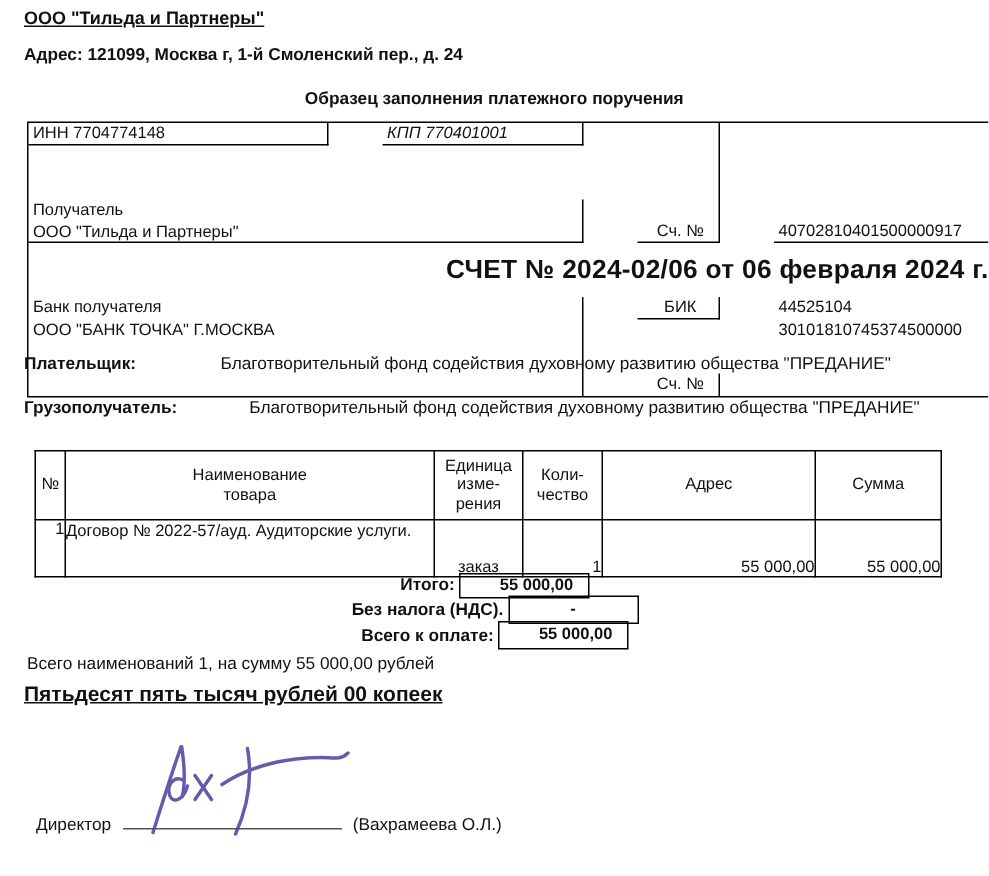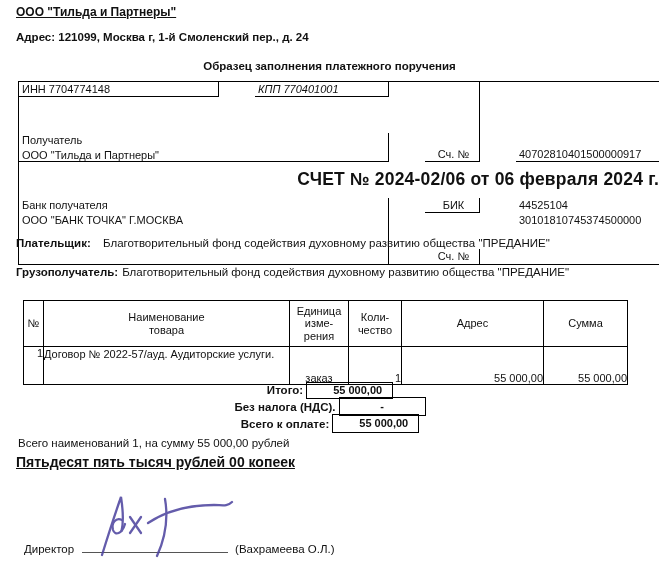--- a/index.html
+++ b/index.html
@@ -26,21 +26,21 @@
   .c-poluch{grid-column:1 / span 2;grid-row:2;border-right:1.5px solid #000;border-bottom:1.5px solid #000;line-height:14.5px;}
   .c-bank{grid-column:1 / span 2;grid-row:3 / span 2;border-right:1.5px solid #000;line-height:14.5px;}
   .c-accl{grid-column:3;grid-row:1 / span 2;border-right:1.5px solid #000;border-bottom:1.5px solid #000;text-align:center;display:flex;align-items:flex-end;justify-content:center;padding:0 0 1px 0;}
   .c-accv{grid-column:4;grid-row:1 / span 2;border-bottom:1.5px solid #000;display:flex;align-items:flex-end;padding:0 0 1px 4px;}
   .c-bikl{grid-column:3;grid-row:3;border-right:1.5px solid #000;border-bottom:1.5px solid #000;text-align:center;padding:0;}
   .c-corrl{grid-column:3;grid-row:4;border-right:1.5px solid #000;text-align:center;padding:0;}
   .c-bikv{grid-column:4;grid-row:3 / span 2;padding:0 0 0 4px;line-height:15px;}
 
   .invoice-title{left:0;top:169px;width:659px;text-align:right;font-size:17.5px;font-weight:bold;letter-spacing:.2px;}
 
-  .party{left:16px;font-size:11.5px;display:flex;}
+  .party{left:16px;font-size:11.5px;display:flex;gap:44px;}
   .party .lbl{font-weight:bold;flex:none;}
   .payer{top:237px;}
   .payer .lbl{width:87px;}
   .consignee{top:266px;}
   .consignee .lbl{margin-right:4px;}
 
   
   table.items{left:23px;top:300px;position:absolute;border-collapse:collapse;font-size:11px;}
   .items th,.items td{border:1.5px solid #000;padding:0;}
   .items th{font-weight:normal;text-align:center;vertical-align:middle;white-space:pre-line;line-height:12.5px;height:43px;padding:1px 2px;}

